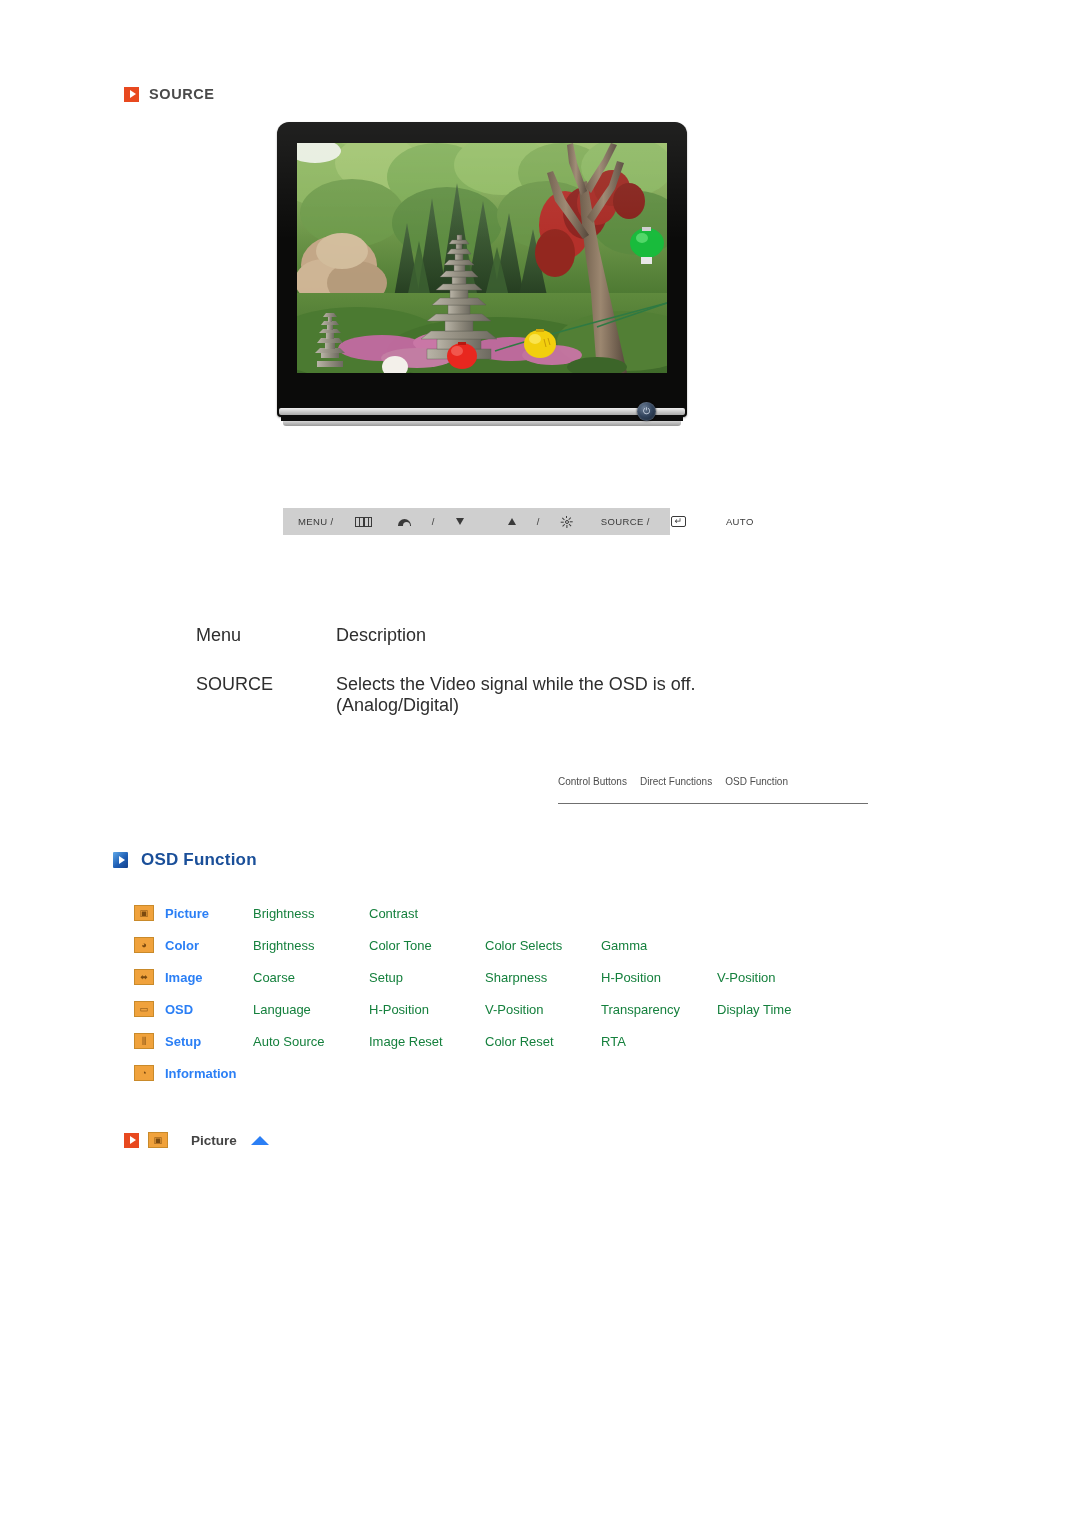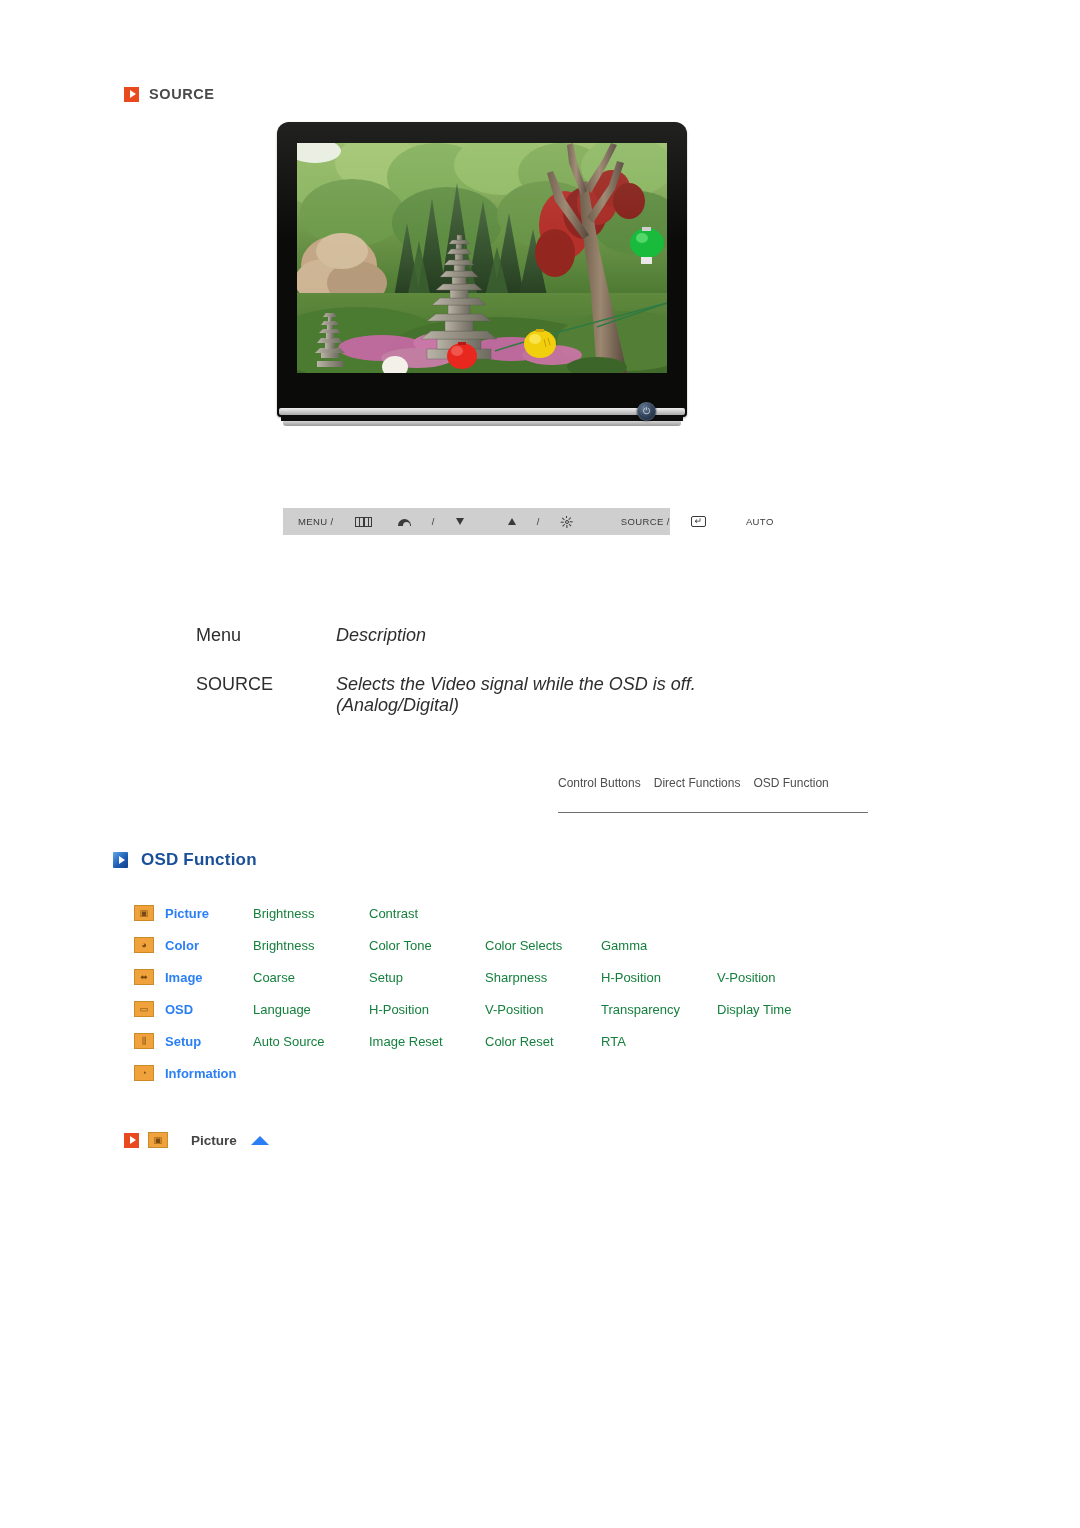--- a/index.html
+++ b/index.html
@@ -77,21 +77,21 @@
   .btnbar{
     position:absolute; left:283px; top:508px; width:387px; height:27px;
     background:#cfcfcf;
     display:flex; align-items:center;
     font-size:9.5px; color:#3a3a3a; letter-spacing:.4px;
   }
   .btn-cell{ display:flex; align-items:center; gap:21px; white-space:nowrap; }
   .b1{ margin-left:15px; }
   .b2{ margin-left:26px; }
   .b3{ margin-left:44px; }
-  .b4{ margin-left:48px; }
+  .b4{ margin-left:28px; }
   .b5{ margin-left:40px; }
   .ic-menu{
     display:inline-block;width:17px;height:10px;border:1.4px solid #3a3a3a;
     background:
       linear-gradient(90deg,transparent 3px,#3a3a3a 3px,#3a3a3a 4.2px,transparent 4.2px),
       linear-gradient(90deg,transparent 7.5px,#3a3a3a 7.5px,#3a3a3a 8.7px,transparent 8.7px),
       linear-gradient(90deg,transparent 12px,#3a3a3a 12px,#3a3a3a 13.2px,transparent 13.2px);
   }
   .ic-vol{ display:inline-block; width:13px; height:9px; position:relative; }
   .ic-vol:before{
@@ -111,29 +111,29 @@
   .ic-ent{
     display:inline-flex;align-items:center;justify-content:center;
     width:15px;height:11px;border:1.4px solid #3a3a3a;border-radius:2px;
     font-size:9px;line-height:1;color:#3a3a3a;
   }
 
   
   .tbl{ position:absolute; left:196px; top:625px; width:620px; font-size:18px; color:#2e2e2e; }
   .tbl .row{ display:flex; }
   .tbl .c1{ width:140px; }
-  .tbl .c2{ flex:1;font-style:italic; }
+  .tbl .c2{ flex:1; }
   .tbl .hdr{ margin-bottom:28px; }
 
   
   .tabs{
     position:absolute; left:558px; top:776px; width:310px;
     display:flex; align-items:flex-end; gap:13px;
-    font-size:12px; color:#4d4d4d;
-    padding-bottom:22px; border-bottom:1.3px solid #6f6f6f;
+    font-size:10px; color:#4d4d4d;
+    padding-bottom:16px; border-bottom:1.3px solid #6f6f6f;
   }
 
   
   .osd-head{
     position:absolute; left:113px; top:850px;
     display:flex; align-items:center; gap:13px;
   }
   .sq-icon.blue{
     width:16px;height:16px;
     background:linear-gradient(135deg,#5fa8e8 0%,#1f5fb5 55%,#14408a 100%);

